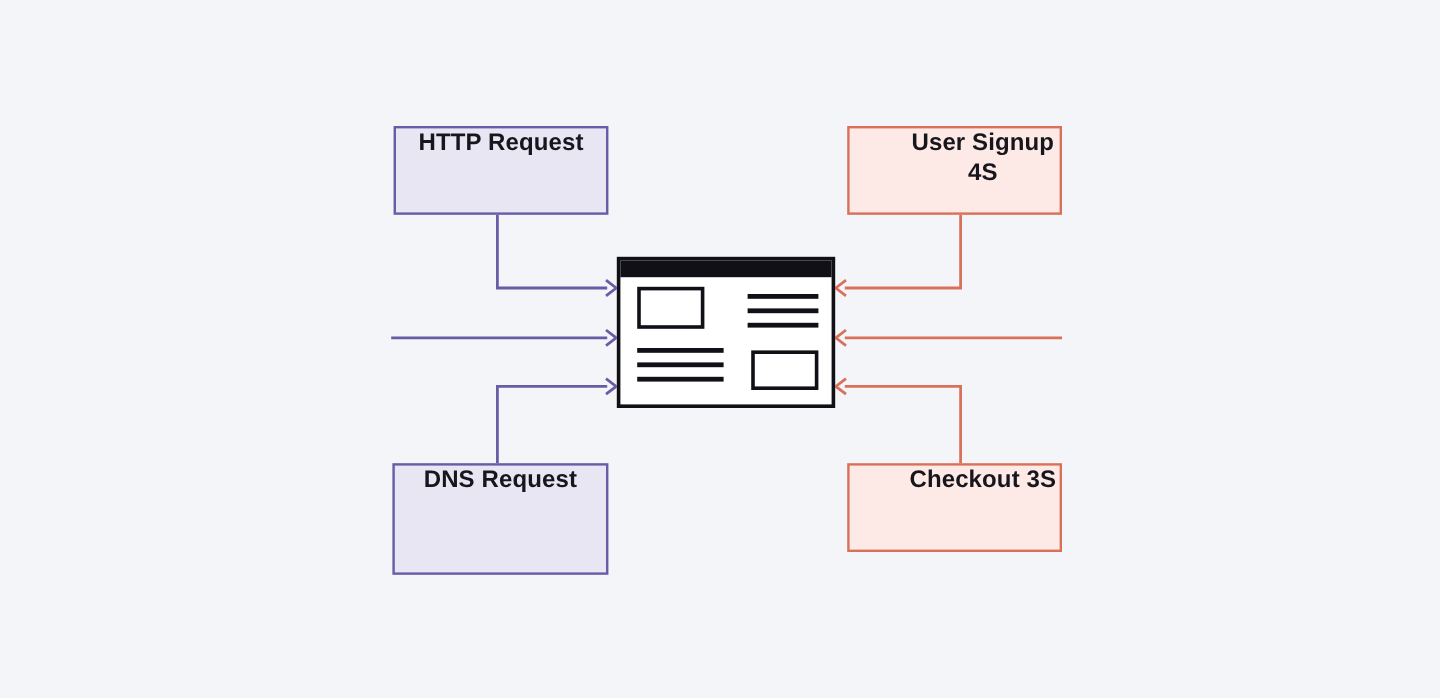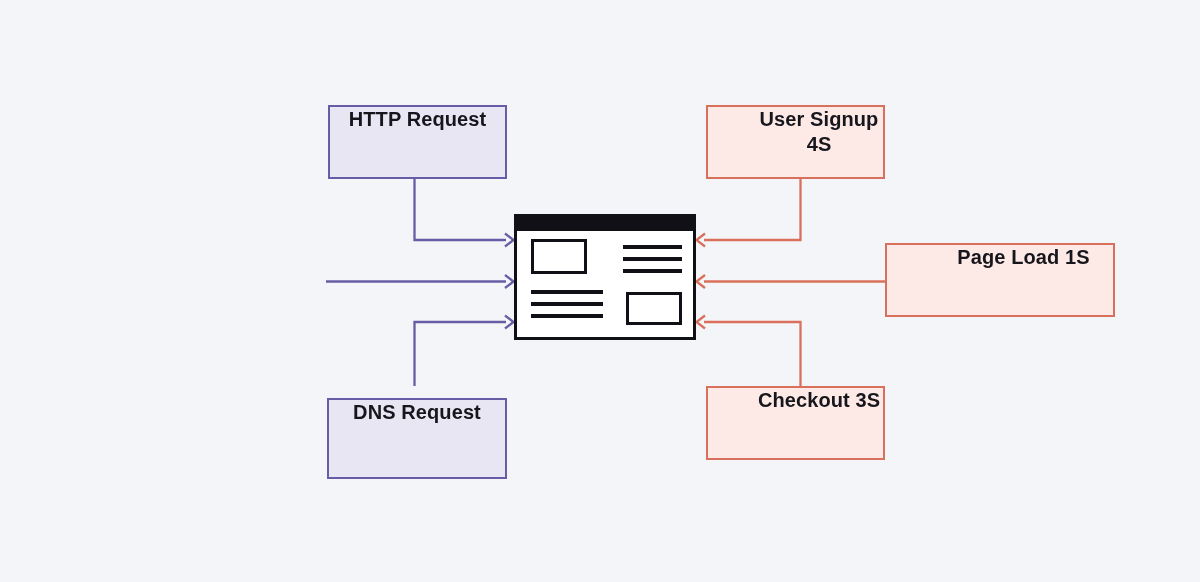--- a/index.html
+++ b/index.html
@@ -46,21 +46,21 @@
     background: var(--request-fill, #e9e6f4);
     border: 2px solid var(--request-border, #685ca6);
   }
   .node.metric {
     background: var(--metric-fill, #fdeae6);
     border: 2px solid var(--metric-border, #d9705b);
     padding-left: 47px;
   }
   .node-http     { left: 328px; top: 105px; width: 179px; height: 74px; }
   .node-ssl      { left:  97px; top: 243px; width: 229px; height: 75px; }
-  .node-dns      { left: 327px; top: 398px; width: 180px; height: 81px; }
+  .node-dns      { left: 327px; top: 386px; width: 180px; height: 93px; }
   .node-signup   { left: 706px; top: 105px; width: 179px; height: 74px; }
   .node-pageload { left: 885px; top: 243px; width: 230px; height: 74px; }
   .node-checkout { left: 706px; top: 386px; width: 179px; height: 74px; }
 
   
   .browser {
     position: absolute;
     left: 514px; top: 214px;
     width: 182px; height: 126px;
     box-sizing: border-box;
@@ -121,23 +121,20 @@
   <div class="node request node-http">
     <span>HTTP Request</span>
   </div>
   <div class="node request node-dns">
     <span>DNS Request</span>
   </div>
 
   <div class="node metric node-signup">
     <span>User Signup 4S</span>
   </div>
-  <div class="node metric node-pageload">
-    <span>Page Load 1S</span>
-  </div>
   <div class="node metric node-checkout">
     <span>Checkout 3S</span>
   </div>
 
   <div class="browser">
     <div class="browser-titlebar"></div>
     <div class="browser-body">
       <div class="b-el b-rect b-rect-tl"></div>
       <div class="b-el b-line b-line-tr1"></div>
       <div class="b-el b-line b-line-tr2"></div>

